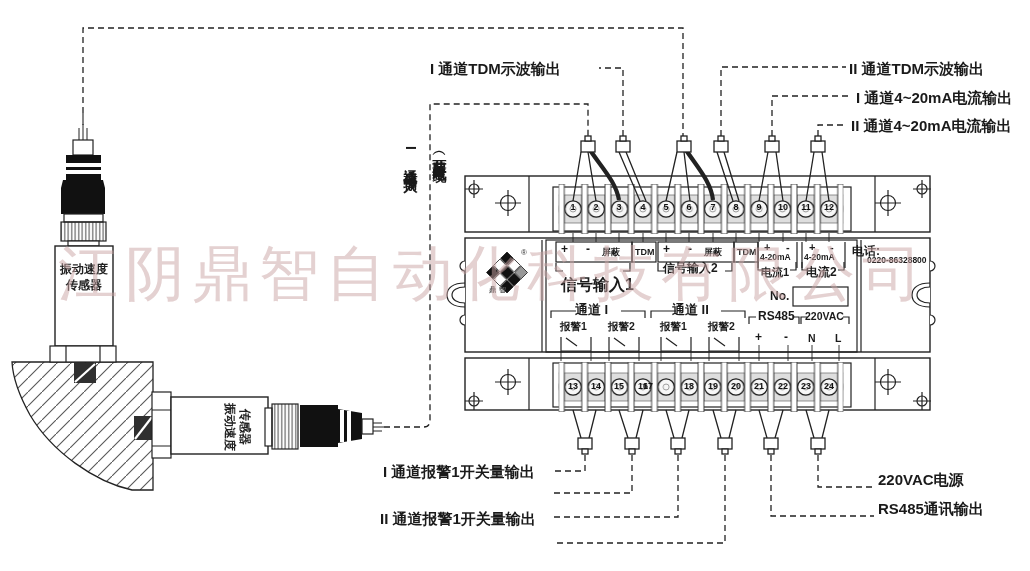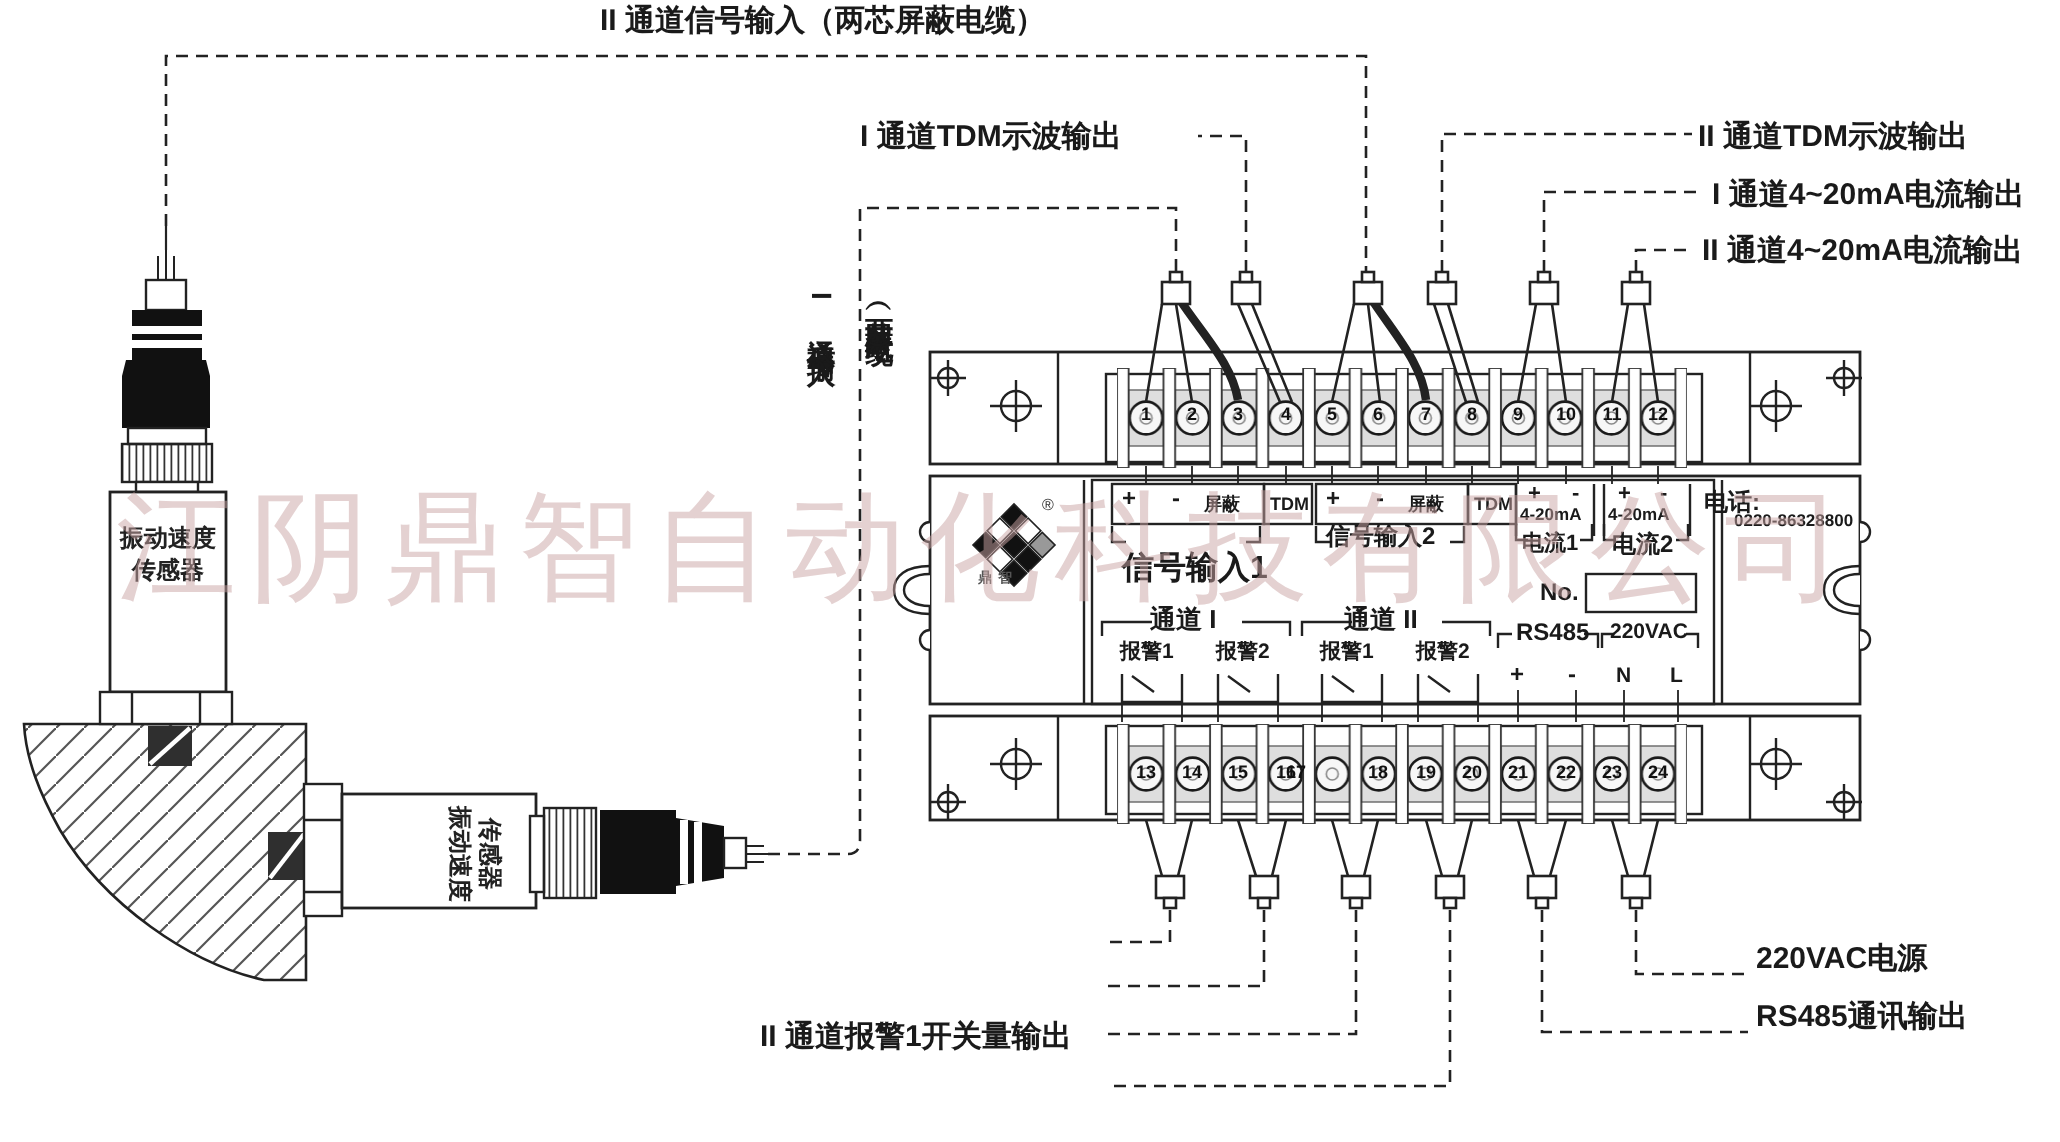--- a/index.html
+++ b/index.html
@@ -237,27 +237,27 @@
     <path d="M818,136 L818,125 L847,125"></path>
     <path d="M585,455 L585,471 L551,471"></path>
     <path d="M632,455 L632,493 L551,493"></path>
     <path d="M678,455 L678,517 L554,517"></path>
     <path d="M725,455 L725,543 L557,543"></path>
     <path d="M771,455 L771,516 L874,516"></path>
     <path d="M818,455 L818,487 L874,487"></path>
   </g>
 </svg>
 
-<div class="t" style="left:300px;top:2px">II 通道信号输入（两芯屏蔽电缆）</div>
 <div class="t vert" style="left:403px;top:146px">I 通道信号输入</div>
 <div class="t vert" style="left:432px;top:146px">（两芯屏蔽电缆）</div>
 <div class="t" style="left:430px;top:60px">I 通道TDM示波输出</div>
 <div class="t" style="left:849px;top:60px">II 通道TDM示波输出</div>
 <div class="t" style="left:856px;top:89px">I 通道4~20mA电流输出</div>
 <div class="t" style="left:851px;top:117px">II 通道4~20mA电流输出</div>
+<div class="t" style="left:383px;top:463px">I 通道报警1开关量输出</div>
 <div class="t" style="left:380px;top:510px">II 通道报警1开关量输出</div>
 <div class="t" style="left:878px;top:471px">220VAC电源</div>
 <div class="t" style="left:878px;top:500px">RS485通讯输出</div>
 
 <div class="sensor-lbl">
   <div>振动速度</div>
   <div>传感器</div>
 </div>
 <div class="rot">
   <div>振动速度</div>

